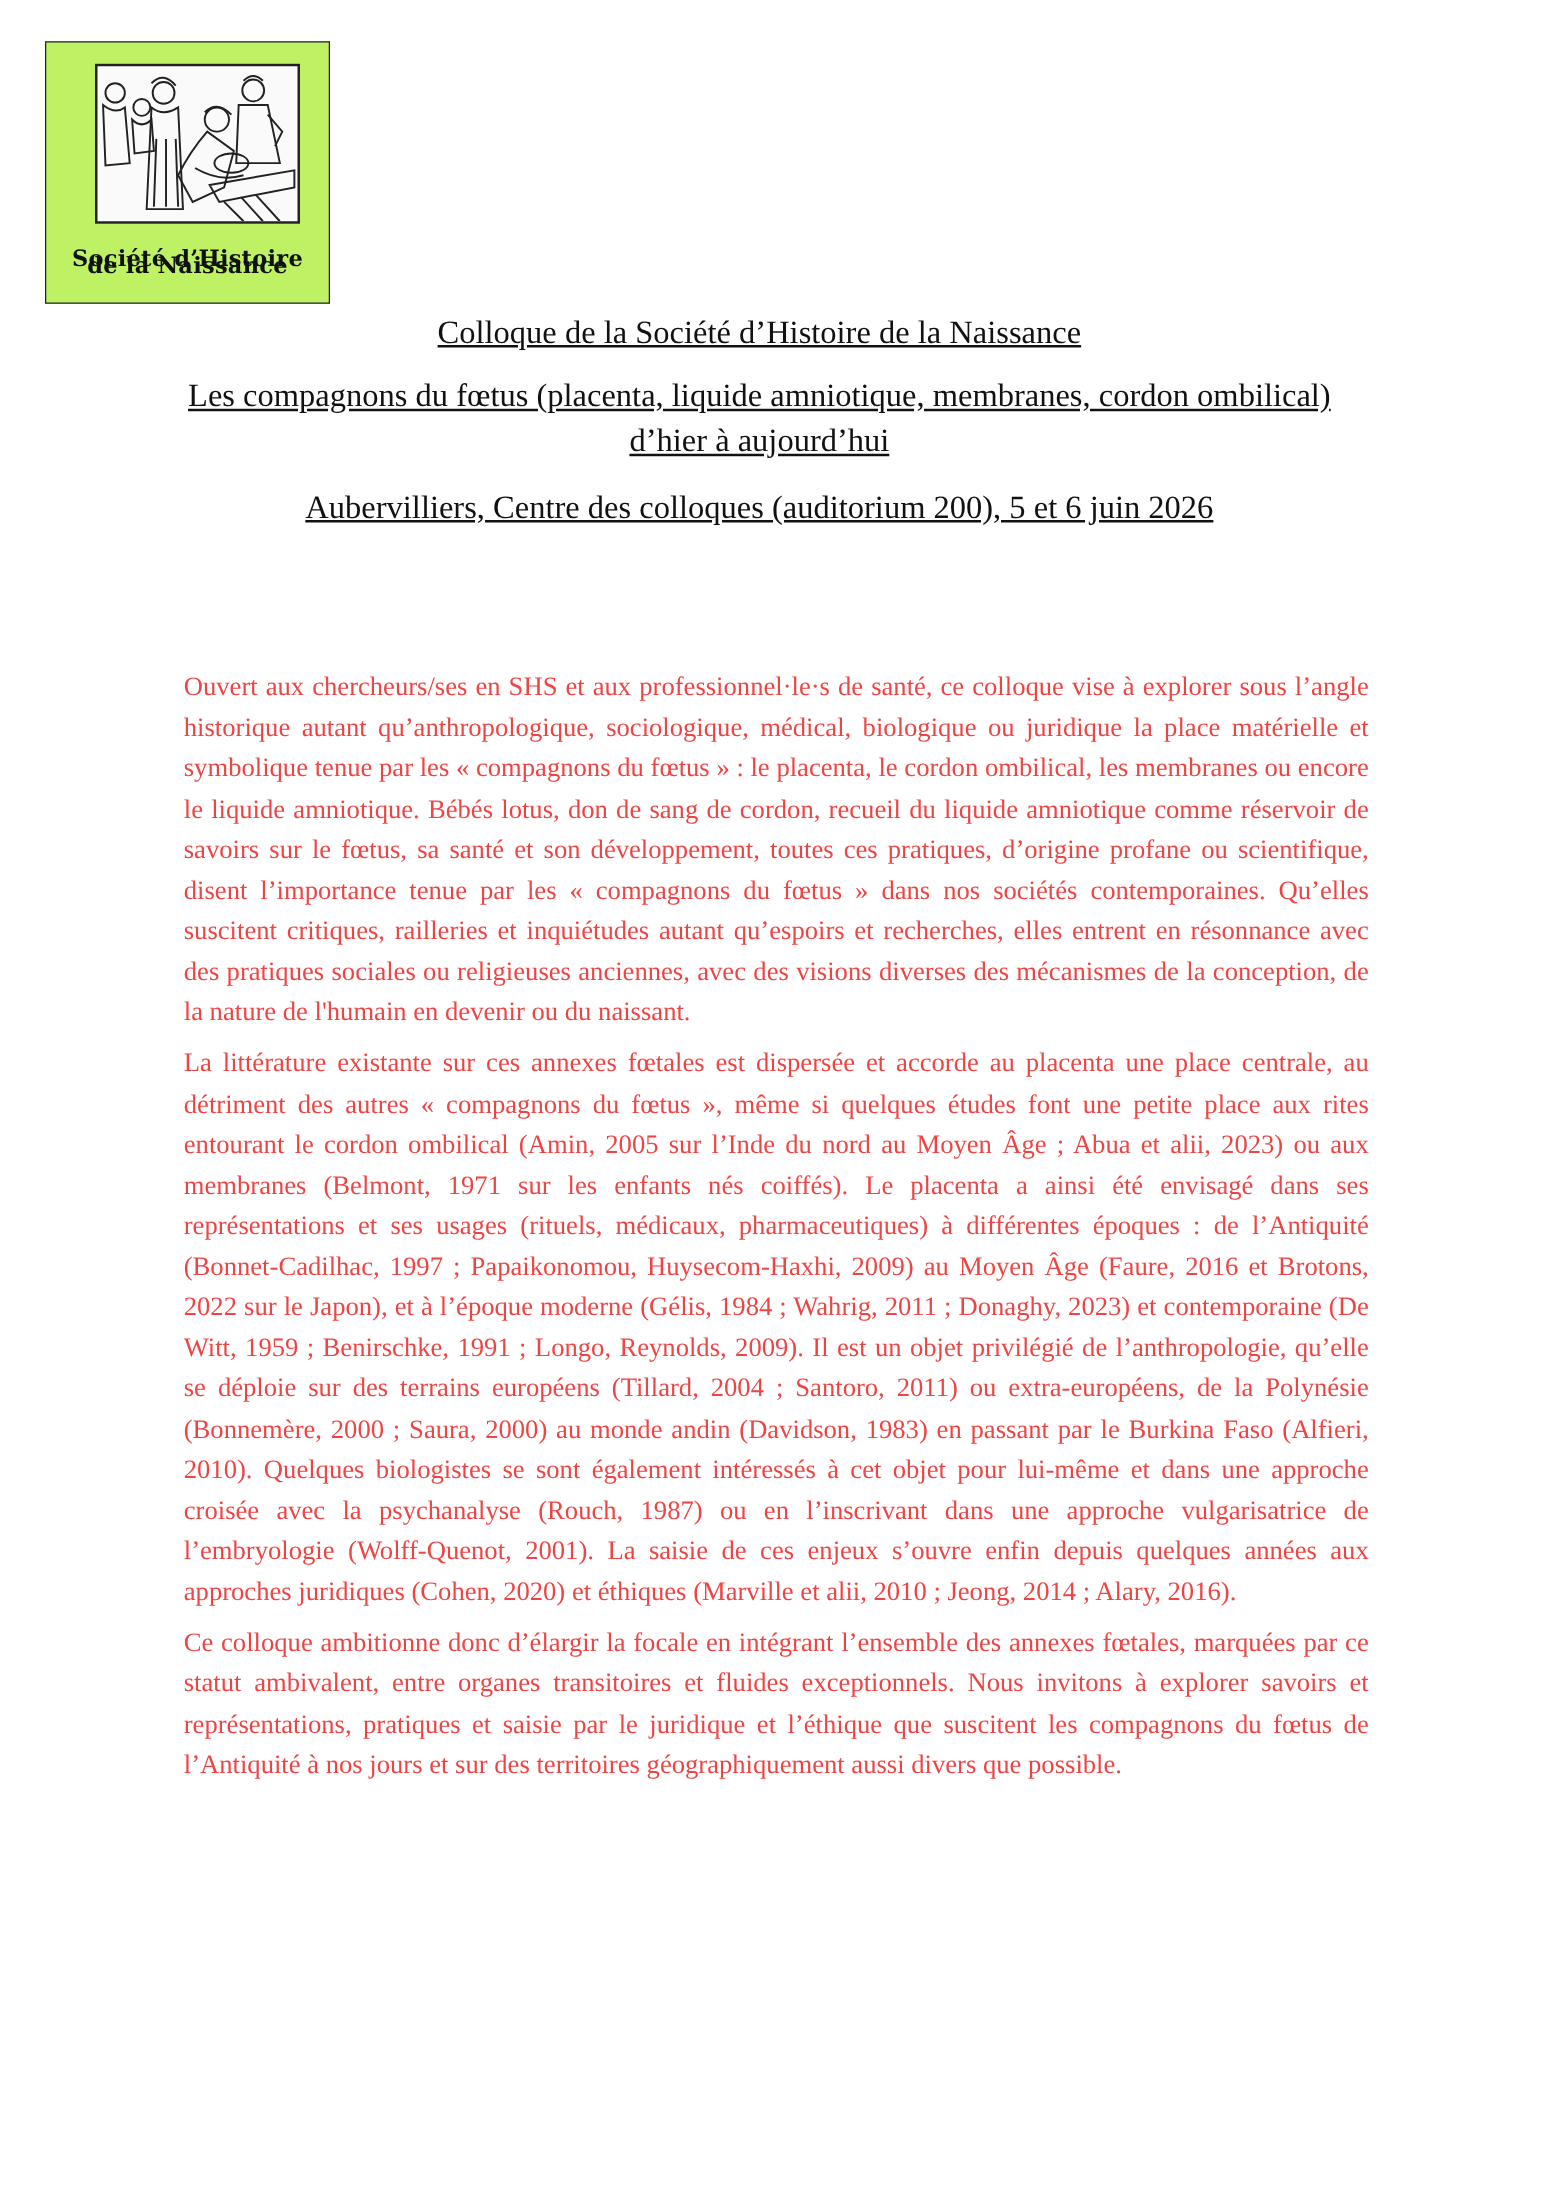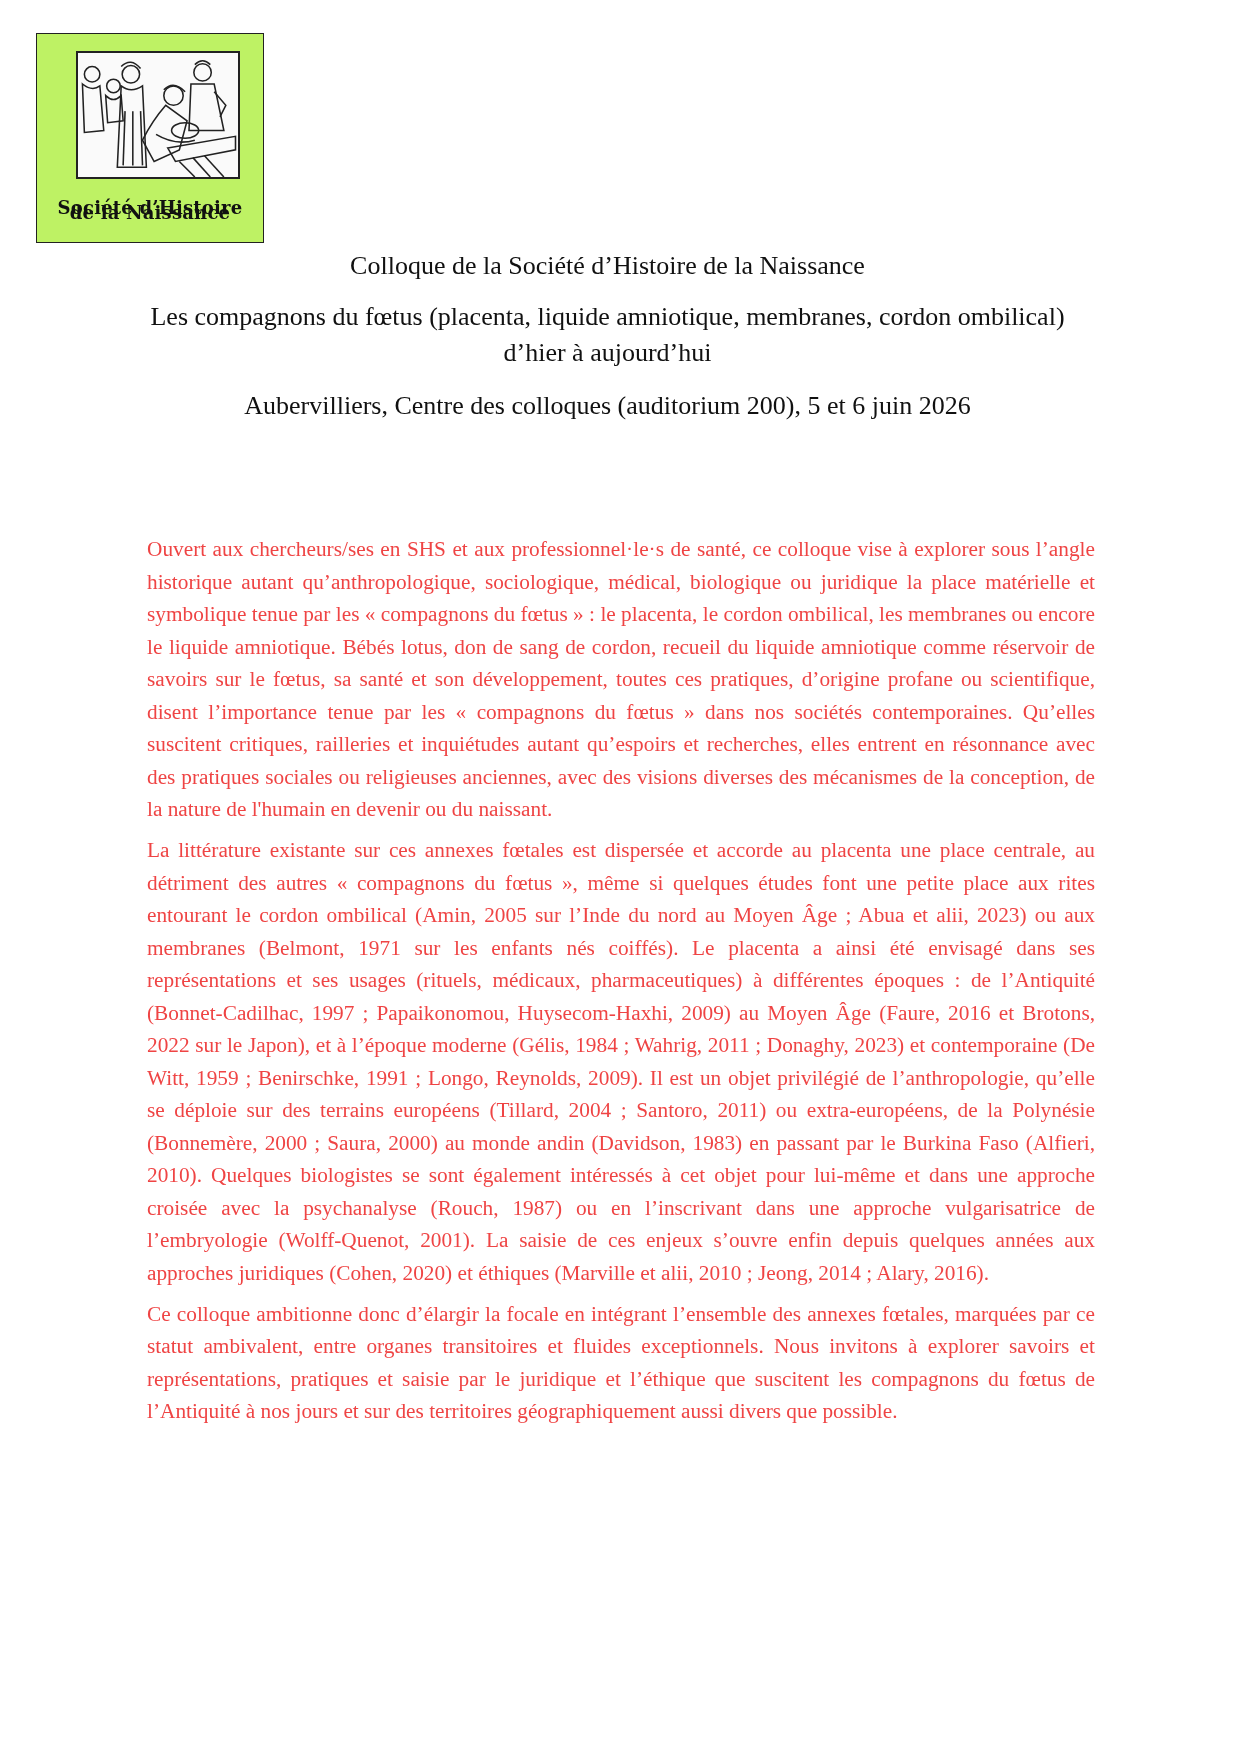--- a/index.html
+++ b/index.html
@@ -57,20 +57,21 @@
     .logo-text.l2 { top: 168px; }
 
     .header {
       position: absolute;
       left: 140px;
       width: 935px;
       text-align: center;
       font-size: 26px;
       line-height: 36px;
       color: #111;
+      text-decoration: underline;
     }
     .header.h1 { top: 248px; }
     .header.h2 { top: 299px; }
     .header.h3 { top: 388px; }
 
     .body-text {
       position: absolute;
       left: 147px;
       top: 533px;
       width: 948px;

